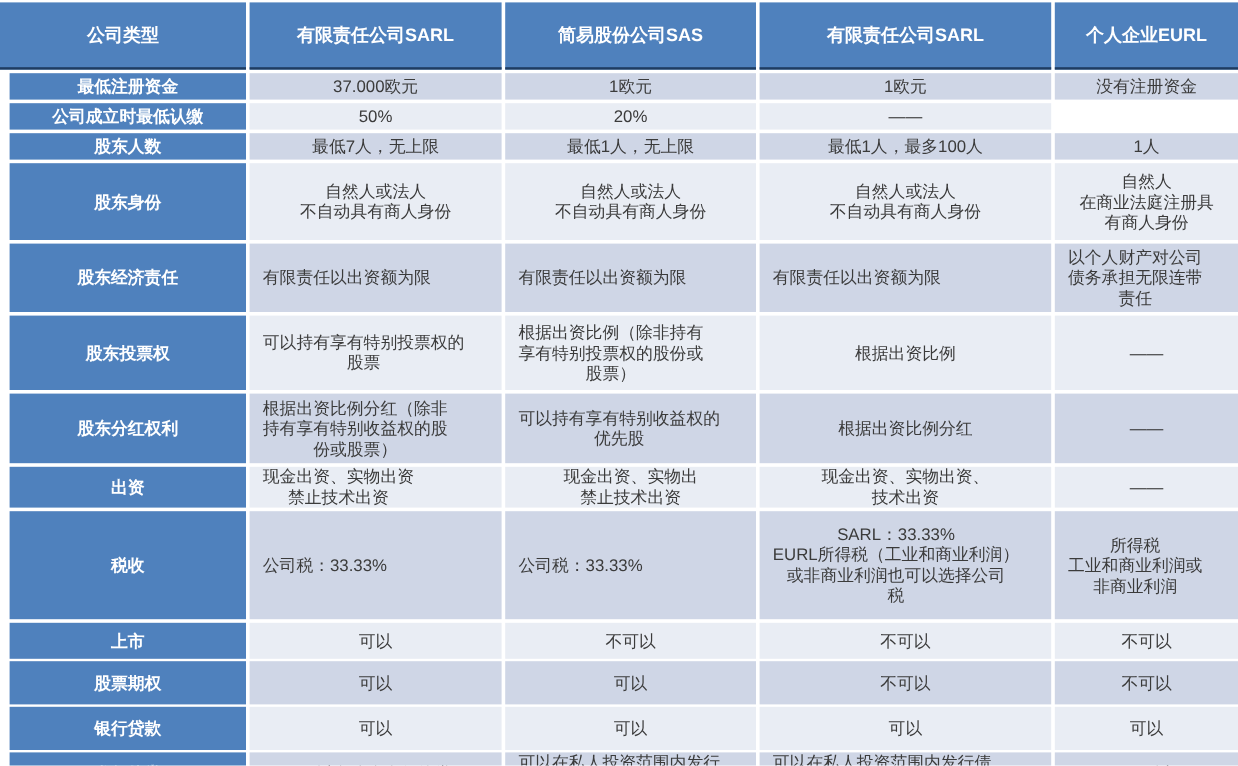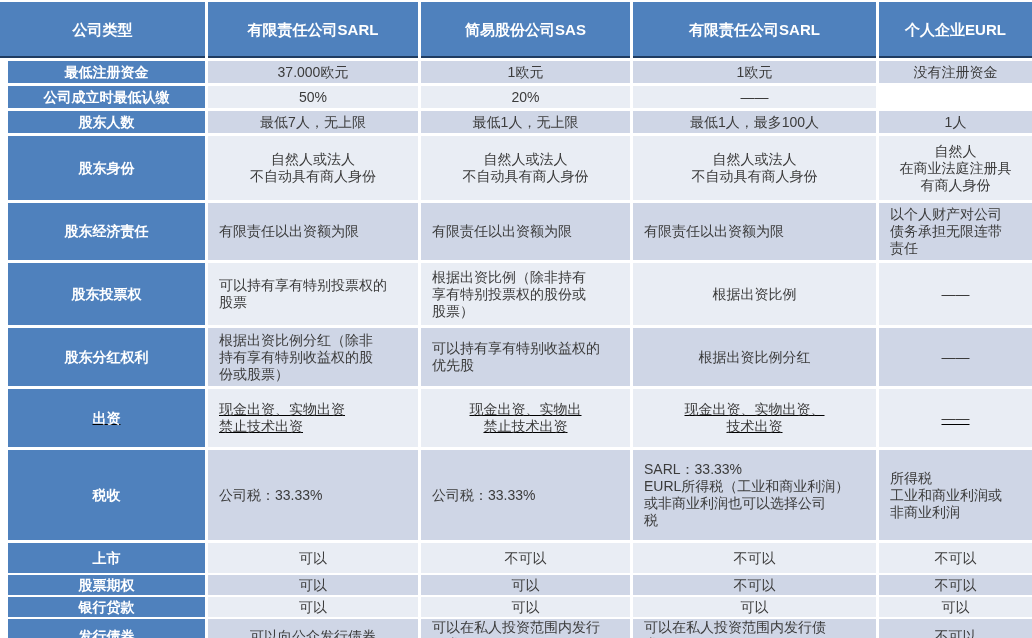--- a/index.html
+++ b/index.html
@@ -38,25 +38,25 @@
     border-bottom:2px solid var(--header-border);
   }
   
   .label{
     background:var(--header-blue) !important;color:var(--label-text);
     font-weight:bold;margin-left:8px;font-size:14px;
   }
   .dark .cell{background:var(--row-dark);}
   .light .cell{background:var(--row-light);}
   
-  .l{justify-content:flex-start;text-align:left;padding:0 6px 0 11px;}
+  .l{justify-content:flex-start;text-align:center;padding:0 6px 0 11px;}
   
   .h22{height:22px;} .h64{height:64px;} .h57{height:57px;}
-  .h62{height:62px;} .h58{height:58px;} .h50{height:58px;text-decoration:underline;}
-  .h90{height:90px;} .h21{height:30px;} .h20{height:20px;}
+  .h62{height:62px;} .h58{height:58px;} .h50{height:34px;}
+  .h90{height:90px;} .h21{height:30px;} .h20{height:36px;}
   .h42{height:30px;}
 </style>
 </head>
 <body>
 
 <div class="tbl">
 
   <div class="r hdr">
     <div class="cell">公司类型</div>
     <div class="cell">有限责任公司SARL</div>

